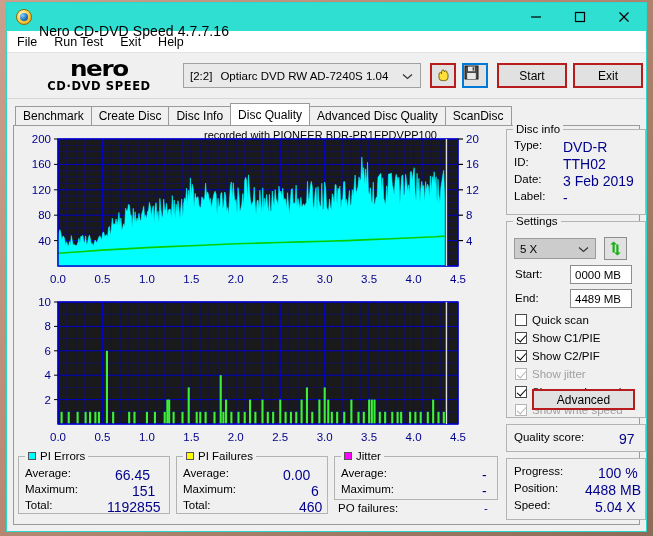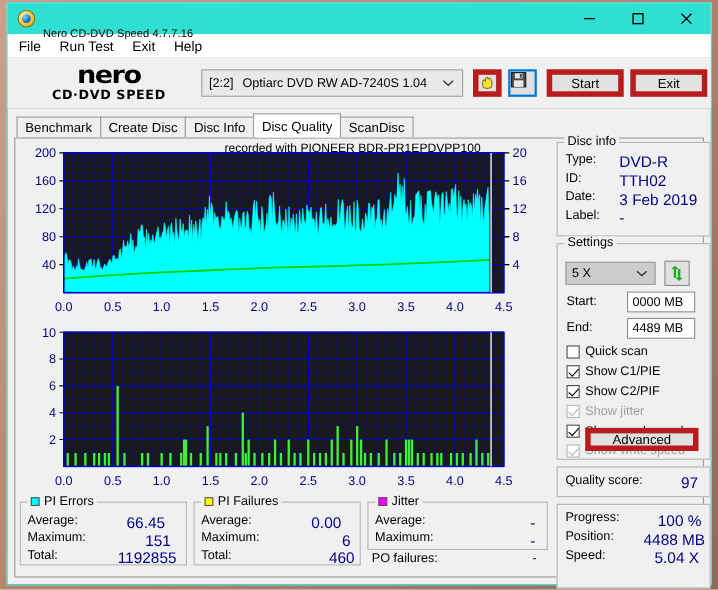--- a/index.html
+++ b/index.html
@@ -40,21 +40,21 @@
     position: relative;
     flex: none;
   }
   #app-icon::after {
     content: "";
     position: absolute; left: 3px; top: 3px;
     width: 8px; height: 8px; border-radius: 50%;
     background: radial-gradient(circle at 30% 30%, #7fd2ff 0%, #1f6fc4 60%, #123c78 100%);
   }
   #title-text {
-    font-size: 10px; color: #000; letter-spacing: 0.1px;
+    font-size: 14px; color: #000; letter-spacing: 0.1px;
     white-space: nowrap;
     margin-top: 28px;
   }
   .win-btns { margin-left: auto; display: flex; height: 28px; }
   .win-btn {
     width: 44px; height: 28px;
     display: flex; align-items: center; justify-content: center;
     font-size: 13px; color: #000;
   }
   .win-btn svg { display: block; }
@@ -104,21 +104,21 @@
     display: flex; align-items: center;
     font-size: 11.5px; color: #000;
     padding-left: 6px;
   }
   #drive-select .ds-id { margin-right: 8px; }
   #drive-select .ds-arrow {
     position: absolute; right: 7px; top: 50%; transform: translateY(-50%);
   }
   .btn {
     background: #e1e1e1;
-    border: 5px solid #b91c1c;
+    border: 2px solid #b91c1c;
     font-size: 12px; color: #000;
     display: flex; align-items: center; justify-content: center;
   }
   #icon-btn-hand {
     position: absolute; left: 423px; top: 10px;
     width: 26px; height: 25px;
   }
   #icon-btn-save {
     position: absolute; left: 455px; top: 10px;
     width: 26px; height: 25px;
@@ -182,21 +182,21 @@
     background: #f0f0f0; padding: 0 3px;
     font-size: 11.5px; color: #000;
     white-space: nowrap;
     display: flex; align-items: center; gap: 4px;
   }
   .swatch { width: 8px; height: 8px; border: 1px solid #555; display: inline-block; }
 
   #disc-info { left: 492px; top: 3px; width: 140px; height: 86px; }
   #settings-box { left: 492px; top: 95px; width: 140px; height: 197px; }
   #quality-box { left: 492px; top: 298px; width: 140px; height: 28px; }
-  #progress-box { left: 492px; top: 332px; width: 140px; height: 77px; }
+  #progress-box { left: 492px; top: 332px; width: 140px; height: 62px; }
 
   .kv { position: absolute; font-size: 11.5px; color: #000; white-space: nowrap; }
   .kv-val { position: absolute; font-size: 14px; color: #00008b; white-space: nowrap; }
 
   
   #speed-select {
     position: absolute; left: 7px; top: 16px;
     width: 82px; height: 21px;
     background: #cccccc; border: 1px solid #9a9a9a;
     font-size: 11.5px; color: #000;
@@ -323,20 +323,21 @@
 
     <div id="start-button" class="btn">Start</div>
     <div id="exit-button" class="btn">Exit</div>
   </div>
 
   <div id="tab-strip">
     <div class="tab">Benchmark</div>
     <div class="tab">Create Disc</div>
     <div class="tab">Disc Info</div>
     <div class="tab active">Disc Quality</div>
+    <div class="tab">Advanced Disc Quality</div>
     <div class="tab">ScanDisc</div>
   </div>
 
   <div id="content">
 
     <div id="recorded-label">recorded with PIONEER  BDR-PR1EPDVPP100</div>
 
     <svg id="chart-top" class="chart-svg" width="480" height="160" viewBox="0 0 480 160">
         <rect x="40" y="10" width="400" height="127" fill="#1a1a1a"></rect>
         <line x1="40" y1="10" x2="40" y2="137" stroke="#0000cd" stroke-width="1" opacity="1"></line>

